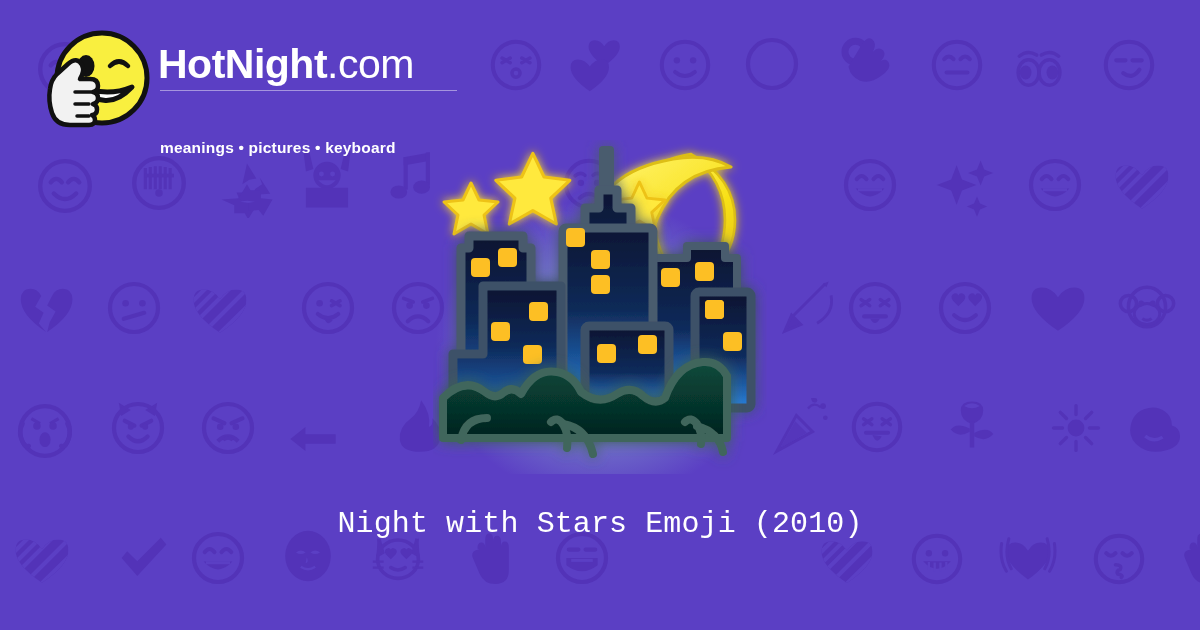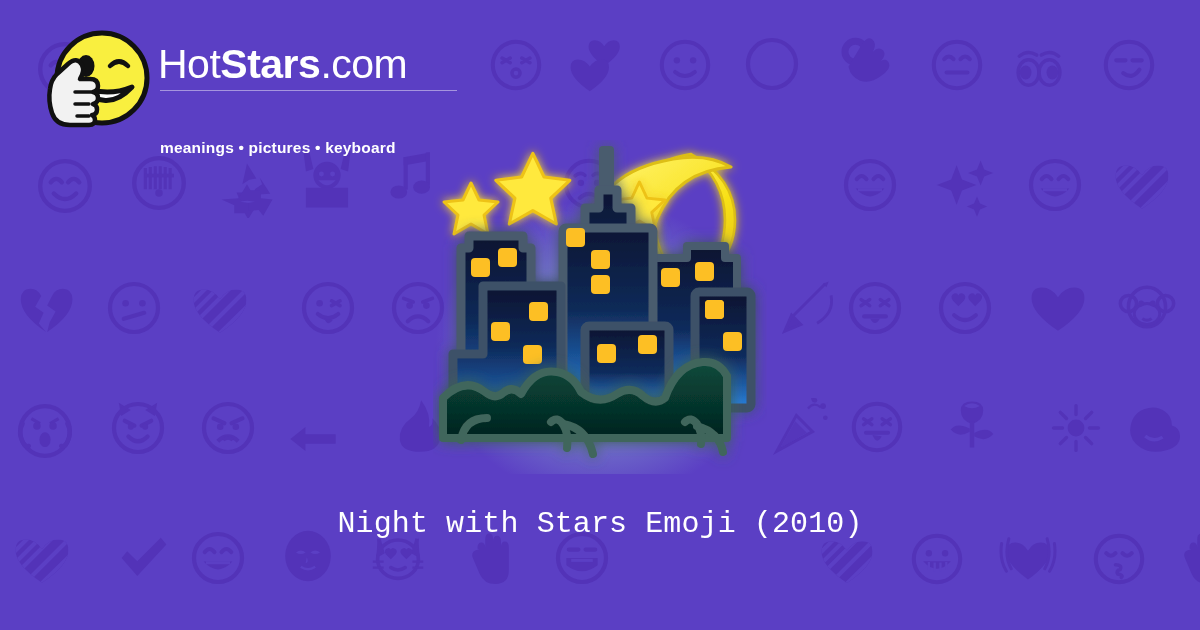--- a/index.html
+++ b/index.html
@@ -33,21 +33,21 @@
   #logo-mark{
     position:relative;width:112px;height:104px;flex:none;
   }
   #logo-text{
     margin-left:8px;padding-top:16px;
   }
   #wordmark{
     font-size:41px;line-height:1;color:#ffffff;white-space:nowrap;
     letter-spacing:-0.5px;
   }
-  #wordmark .light{font-weight:400;}
+  #wordmark .light{font-weight:700;}
   #wordmark .bold{font-weight:700;}
   #wordmark .dotcom{font-weight:300;}
   #logo-rule{
     height:1px;background:rgba(255,255,255,.45);
     margin:5px 0 4px 2px;width:297px;
   }
   #tagline{
     font-size:15.5px;font-weight:700;color:#ffffff;
     letter-spacing:.2px;white-space:nowrap;padding-left:2px;margin-top:48px;
   }
@@ -423,21 +423,21 @@
 
       <path d="M30 36 q9 -8 14 1 q3 6 -2 14 l10 0 q8 0 8 7 q0 5 -5 6
                q5 1 5 6 q0 5 -5 6 q4 1 4 5.5 q0 5 -5 5.5 q3 1.5 3 5
                q0 5 -6 5 l-19 0 q-14 0 -18 -12 q-4 -12 -2 -24 q1 -9 7 -15 Z" fill="#f2f2f2" stroke="#111111" stroke-width="4.5" stroke-linejoin="round"></path>
       <path d="M37 64 l16 0 M37 76 l14 0 M39 88 l12 0" fill="none" stroke="#111111" stroke-width="3.5" stroke-linecap="round"></path>
     </svg>
   </div>
 
   <div id="logo-text">
     <div id="wordmark">
-      <span class="light">Hot</span><span class="bold">Stars</span><span class="dotcom">.com</span>
+      <span class="light">Hot</span><span class="bold">Night</span><span class="dotcom">.com</span>
     </div>
     <div id="logo-rule"></div>
     <div id="tagline">meanings • pictures • keyboard</div>
   </div>
 </div>
 
 <div id="emoji-art">
   <svg viewBox="0 0 334 334" aria-hidden="true">
     <defs>
       <linearGradient id="bldgGrad" x1="0" y1="0" x2="0" y2="1">

